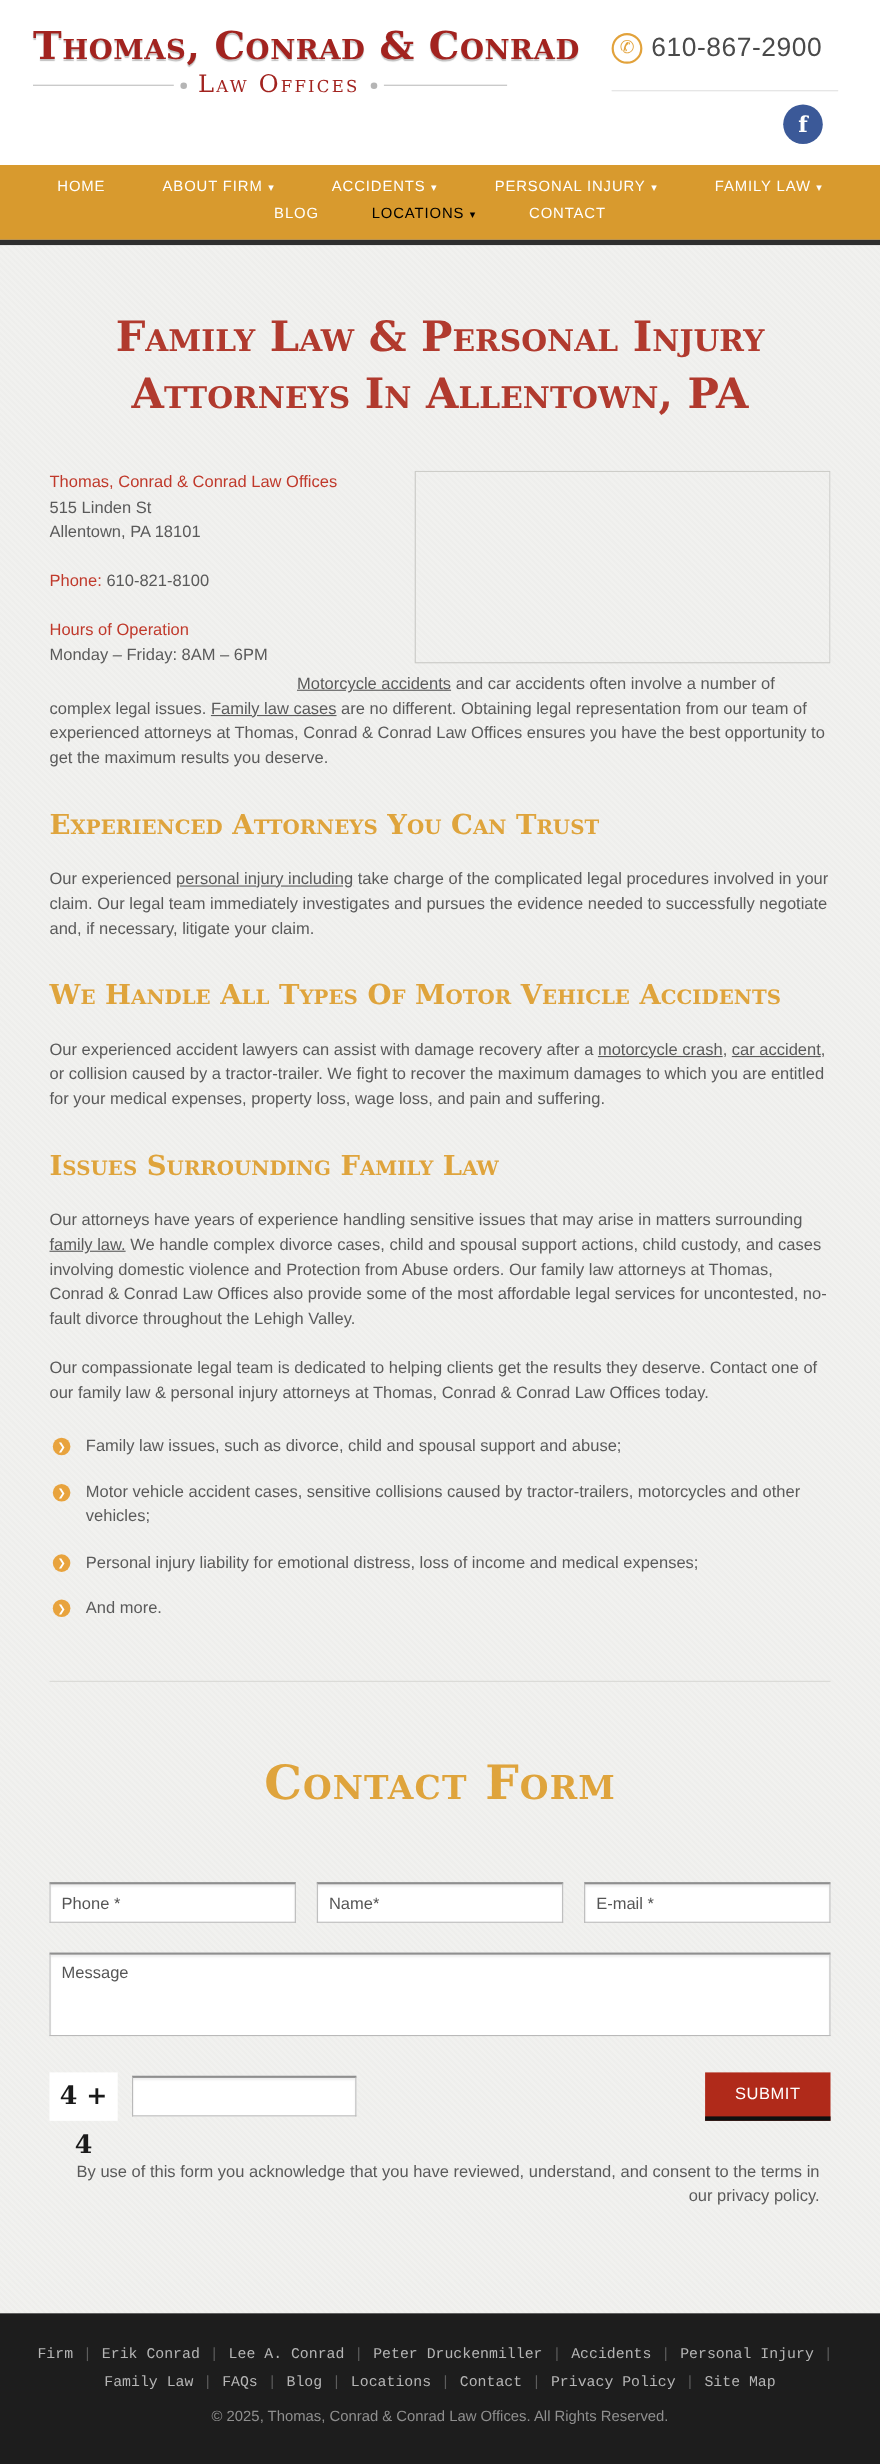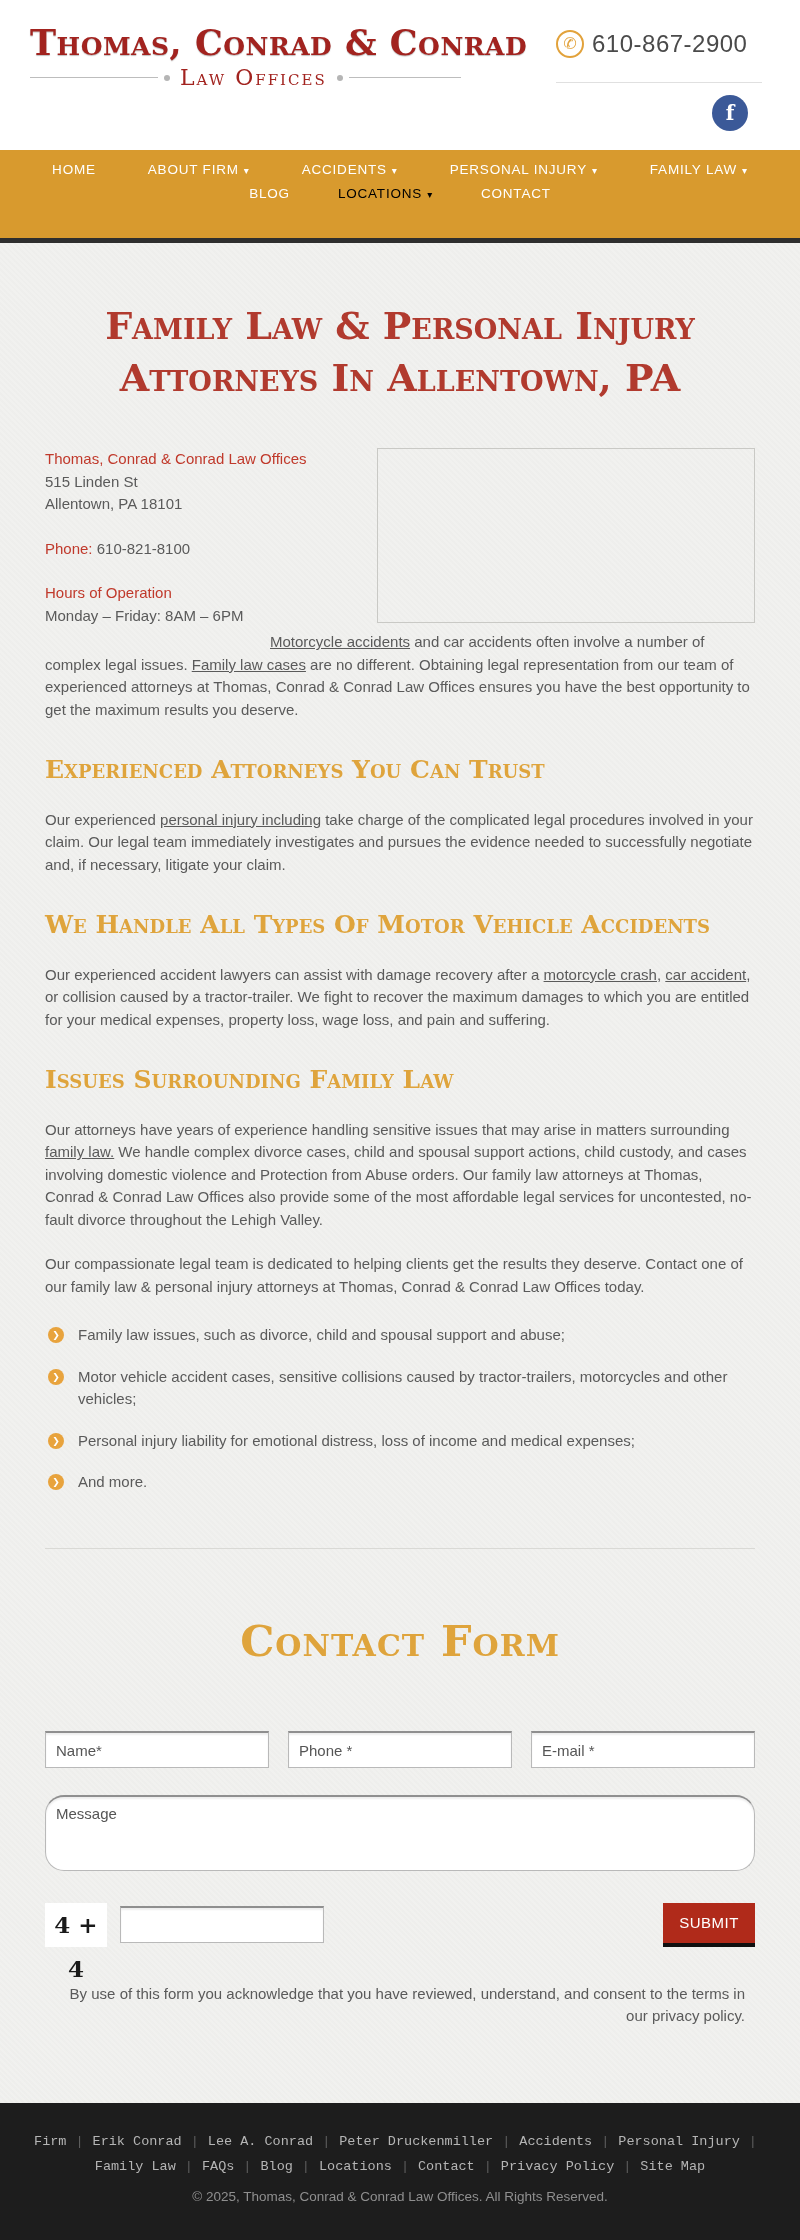--- a/index.html
+++ b/index.html
@@ -30,21 +30,21 @@
     color:#e2a23b; font-size:16px; line-height:24px; text-align:center; flex:0 0 auto;
   }
   .phone-number { font-size:24px; color:#4a4a4a; margin-left:8px; letter-spacing:.5px; }
   .header-divider { position:absolute; top:82px; left:556px; width:206px; border-top:1px solid #e0e0e0; }
   .fb-icon {
     position:absolute; left:712px; top:95px; width:36px; height:36px; border-radius:50%;
     background:#3b5998; color:#fff; text-align:center; line-height:36px;
     font-family:"DejaVu Serif","Liberation Serif",serif; font-weight:700; font-size:20px; cursor:pointer;
   }
   
-  .nav { background:#d89a2e; height:88px; padding-top:12px; flex:0 0 auto; }
+  .nav { background:#d89a2e; height:68px; padding-top:12px; flex:0 0 auto; }
   .nav-row { display:flex; justify-content:center; }
   .nav-row-1 { gap:52px; margin-bottom:9px; }
   .nav-row-2 { gap:48px; }
   .nav-item {
     color:#ffffff; font-size:13.5px; letter-spacing:.8px; cursor:pointer; white-space:nowrap;
   }
   .nav-item .caret { font-size:10px; margin-left:5px; }
   .nav-item.active { color:#000000; }
   .nav-strip { height:5px; background:#2e2e2e; flex:0 0 auto; }
   
@@ -87,30 +87,30 @@
   }
   .form-area { margin-top:58px; }
   .form-row { display:flex; gap:19px; }
   .text-input, .message-area, .captcha-input {
     background:#fff; border:1px solid #b9b9b9; border-top:2px solid #8f8f8f;
     box-shadow:inset 0 2px 2px rgba(0,0,0,.07);
     font-family:"Liberation Sans","DejaVu Sans",sans-serif; font-size:15px; color:#555; outline:none;
   }
   .text-input { flex:1 1 0; height:37px; padding:0 10px; }
   ::placeholder { color:#555; opacity:1; }
-  .message-area { width:100%; height:76px; margin-top:27px; padding:8px 10px; resize:none;border-radius:19px; }
+  .message-area { width:100%; height:76px; margin-top:27px; padding:8px 10px; resize:none; }
   .captcha-row { margin-top:25px; display:flex; align-items:center; }
   .captcha-box {
     width:62px; height:44px; background:#fff; text-align:center; line-height:44px;
     font-family:"DejaVu Serif","Liberation Serif",serif; font-weight:700; font-size:23px; color:#1a1a1a;
   }
   .captcha-input { width:204px; height:37px; margin-left:13px; padding:0 10px; }
   .captcha-spacer { flex:1 1 auto; }
   .submit-button {
-    width:92px; height:44px; background:#b02a1a; color:#fff; border:none;
+    width:114px; height:44px; background:#b02a1a; color:#fff; border:none;
     border-bottom:4px solid #101010; font-family:"Liberation Sans","DejaVu Sans",sans-serif;
     font-size:15px; letter-spacing:.5px; cursor:pointer;
   }
   .disclaimer { margin:36px auto 0; width:690px; text-align:right; color:#5a5a5a; }
   
   .footer { flex:0 0 auto; height:137px; background:#1d1d1d; padding-top:27px; text-align:center; }
   .footer-row { font-size:13.5px; line-height:1.85; color:#b5b5b5;font-family:Liberation Mono, monospace; }
   .footer-link { color:#b5b5b5; cursor:pointer; white-space:nowrap; }
   .footer-sep { color:#5d5d5d; padding:0 9px; }
   .footer-copyright { margin-top:9px; font-size:13.5px; color:#8f8f8f; }
@@ -203,22 +203,22 @@
         <span>And more.</span>
       </li>
     </ul>
 
   <hr class="section-divider">
 
   <h2 class="contact-title">Contact Form</h2>
 
   <div class="form-area">
     <div class="form-row">
+      <input class="text-input" type="text" placeholder="Phone *" style="">
       <input class="text-input" type="text" placeholder="Name*" style="">
-      <input class="text-input" type="text" placeholder="Phone *" style="">
       <input class="text-input" type="text" placeholder="E-mail *" style="">
     </div>
     <textarea class="message-area" placeholder="Message" style=""></textarea>
     <div class="captcha-row">
       <div class="captcha-box">4 + 4</div>
       <input class="captcha-input" type="text" style="">
       <div class="captcha-spacer"></div>
       <button class="submit-button">SUBMIT</button>
     </div>
   </div>

